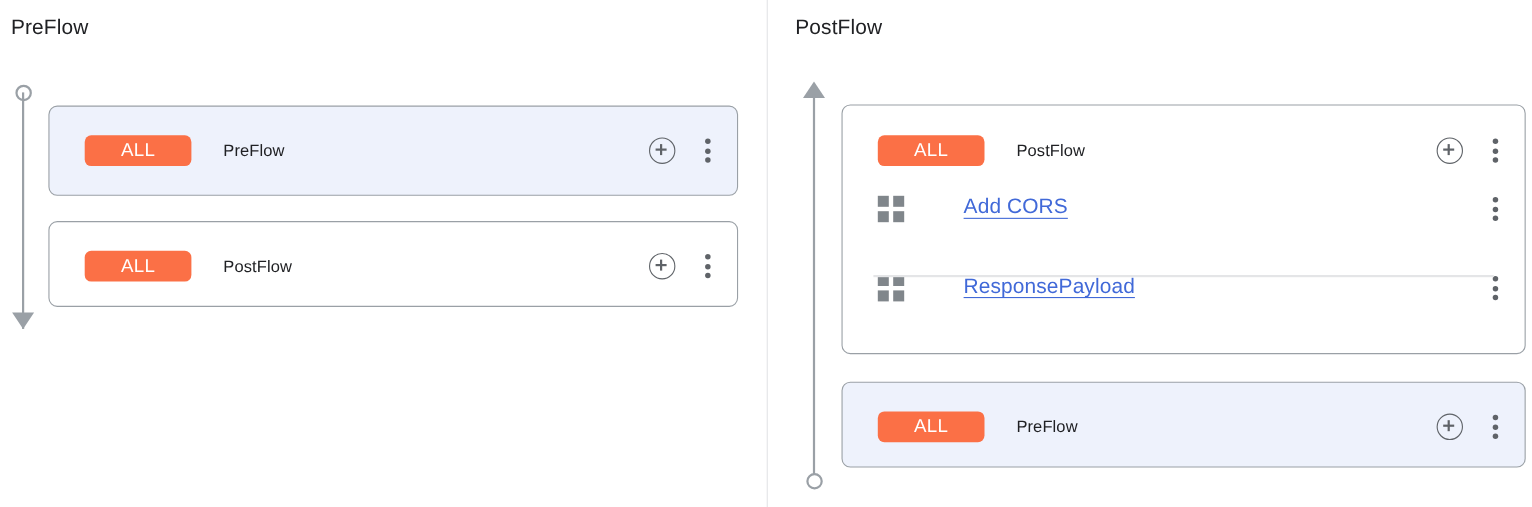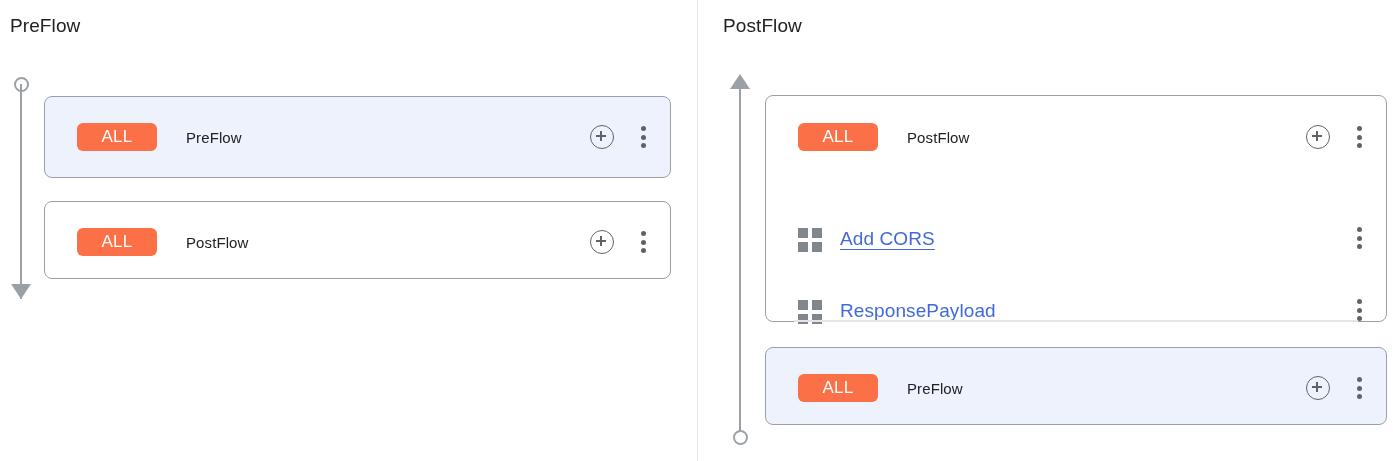--- a/index.html
+++ b/index.html
@@ -117,21 +117,21 @@
     display: flex;
     align-items: center;
     height: 80px;
     padding: 0 18px 0 32px;
     box-sizing: border-box;
   }
   .card-response-1 .flow-row { height: 82px; }
 
   .badge {
     flex: none;
-    width: 80px;
+    width: 97px;
     height: 28px;
     border-radius: 6px;
     background: #fb7046;
     color: #ffffff;
     font-size: 17px;
     line-height: 28px;
     text-align: center;
     letter-spacing: .3px;
   }
 
@@ -186,24 +186,25 @@
     width: 5px;
     height: 5px;
     border-radius: 50%;
     background: #5f6368;
   }
 
   
   .policy-row {
     position: relative;
     display: flex;
-    align-items: flex-end;
+    align-items: flex-start;
     height: 72px;
     padding: 0 18px 0 32px;
     box-sizing: border-box;
+    gap: 36px;
   }
   .policy-divider {
     position: absolute;
     left: 28px;
     right: 28px;
     height: 2px;
     background: #e4e5e7;
   }
 
   .icon-grid {

